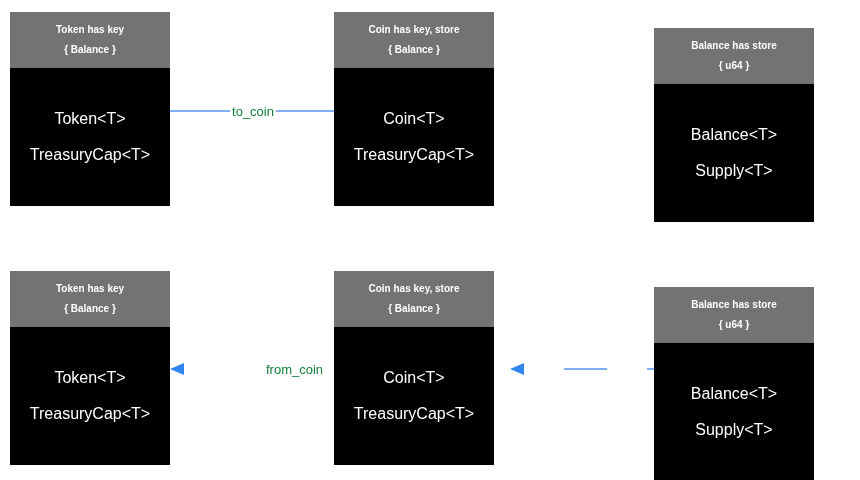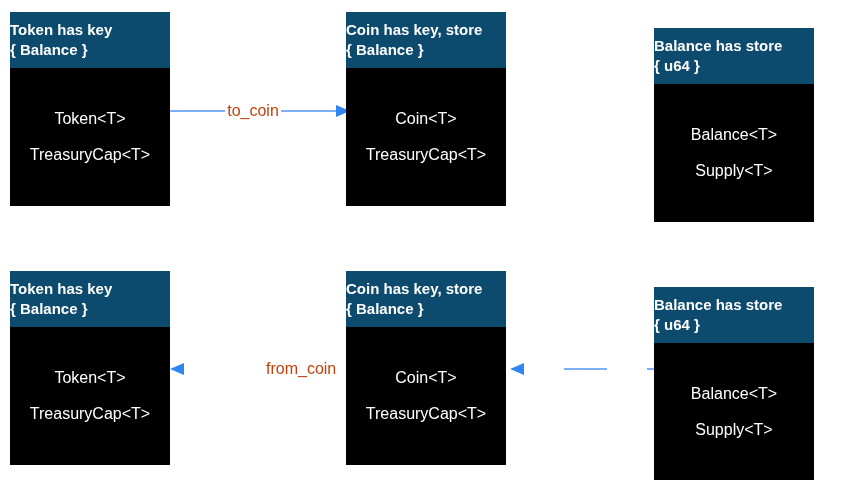--- a/index.html
+++ b/index.html
@@ -14,28 +14,28 @@
   }
   .type-box {
     position: absolute;
     width: 160px;
     height: 194px;
     display: flex;
     flex-direction: column;
   }
   .box-header {
     height: 56px;
-    background: #0c4a6e;
+    background: #737373;
     color: #ffffff;
     font-weight: bold;
-    font-size: 15px;
+    font-size: 10px;
     line-height: 20px;
     display: flex;
     flex-direction: column;
-    align-items: flex-start;
+    align-items: center;
     justify-content: center;
     text-align: center;
   }
   .box-body {
     flex: 1;
     background: #000000;
     color: #ffffff;
     font-size: 16px;
     line-height: 22px;
     display: flex;
@@ -51,39 +51,39 @@
     height: 24px;
     display: flex;
     align-items: center;
   }
   .arrow .line {
     flex: 1;
     height: 2px;
     background: #7FB0F5;
   }
   .arrow .arrow-label {
-    color: #c2410c;
-    font-size: 16px;
+    color: #15803d;
+    font-size: 13px;
     padding: 0 2px;
     white-space: nowrap;
   }
   .head {
     width: 0;
     height: 0;
     border-top: 6px solid transparent;
     border-bottom: 6px solid transparent;
   }
   .head-right { border-left: 14px solid #2F86F0; }
   .head-left  { border-right: 14px solid #2F86F0; }
 
   
   .r1 { top: 12px; }
   .r2 { top: 271px; }
   .c1 { left: 10px; }
-  .c2 { left: 346px; }
+  .c2 { left: 334px; }
   .c3 { left: 654px; margin-top: 16px; }
   .arrow-r1 { top: 99px; }
   .arrow-r2 { top: 357px; gap: 40px; }
   .gap1 { left: 170px; }
   .gap2 { left: 510px; }
 </style>
 </head>
 <body>
 
 <div class="canvas">

